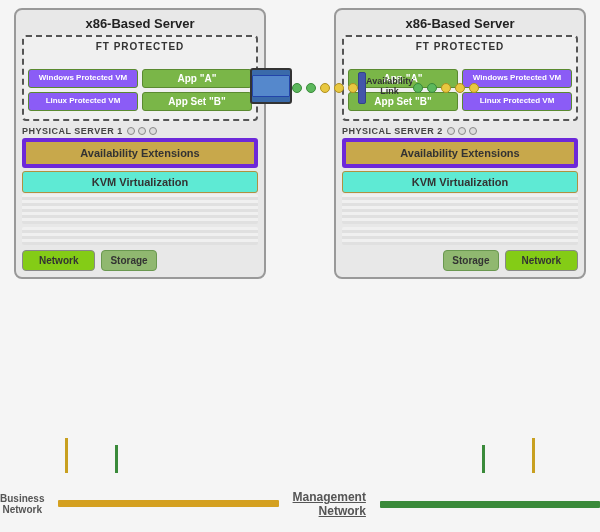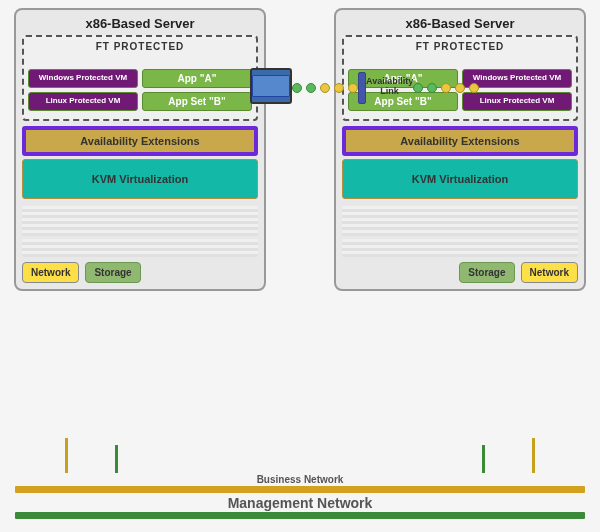--- a/index.html
+++ b/index.html
@@ -48,21 +48,21 @@
     }
 
     .vm-row {
       display: flex;
       gap: 4px;
       margin-bottom: 4px;
       align-items: center;
     }
 
     .vm-box {
-      background: #701a75;
+      background: #8b5cf6;
       border: 1px solid #5a8a30;
       border-radius: 3px;
       padding: 3px 5px;
       font-size: 9px;
       color: white;
       font-weight: bold;
       flex: 1;
       text-align: center;
       line-height: 1.3;
     }
@@ -109,29 +109,29 @@
       border-radius: 3px;
       padding: 5px;
       text-align: center;
       font-weight: bold;
       font-size: 11px;
       color: #333;
       margin-bottom: 3px;
     }
 
     .kvm-box {
-      background: #14b8a6;
+      background: #5eead4;
       border: 1px solid #b09040;
       border-radius: 3px;
-      padding: 13px;
+      padding: 4px;
       text-align: center;
       font-weight: bold;
       font-size: 11px;
       color: #333;
-      margin-bottom: 7px;
+      margin-bottom: 1px;
     }
 
     .stripe-box {
       background: repeating-linear-gradient(
         0deg,
         #e0e0e0,
         #e0e0e0 3px,
         #f0f0f0 3px,
         #f0f0f0 6px
       );
@@ -140,24 +140,24 @@
       margin-bottom: 3px;
     }
 
     .bottom-buttons {
       display: flex;
       gap: 6px;
       margin-top: 5px;
     }
 
     .btn-network {
-      background: #fde047;
+      background: #84cc16;
       border: 1px solid #888;
       border-radius: 4px;
-      padding: 4px 8px;
+      padding: 4px 16px;
       font-size: 10px;
       font-weight: bold;
       color: #333;
     }
 
     .btn-storage {
       background: #90b870;
       border: 1px solid #6a9850;
       border-radius: 4px;
       padding: 4px 8px;
@@ -201,23 +201,23 @@
       padding: 8px 14px 0 14px;
       gap: 8px;
     }
 
     .bottom-network-section {
       position: absolute;
       bottom: 10px;
       left: 0;
       width: 100%;
       display: flex;
-      flex-direction: column;
+      flex-direction: row;
       align-items: center;
-      gap: 0;
+      gap: 14px;
     }
 
     
     .bottom-buttons-right {
       display: flex;
       gap: 6px;
       margin-top: 5px;
       justify-content: flex-end;
     }
   </style>
@@ -238,20 +238,28 @@
           <div class="vm-box" style="font-size:8px;">Windows Protected VM</div>
           <div class="app-box">App "A"</div>
         </div>
 
         <div class="vm-row">
           <div class="vm-box" style="font-size:8px;">Linux Protected VM</div>
           <div class="app-box">App Set "B"</div>
         </div>
       </div>
 
+      <div class="physical-label">
+        <span>PHYSICAL  SERVER 1</span>
+        <div class="circles-inline">
+          <div class="circle-sm"></div>
+          <div class="circle-sm"></div>
+          <div class="circle-sm"></div>
+        </div>
+      </div>
 
       <div class="avail-ext-box">Availability Extensions</div>
 
       <div class="kvm-box">KVM Virtualization</div>
 
       <div class="stripe-box"></div>
       <div class="stripe-box" style="height:18px;"></div>
 
       <div class="bottom-buttons">
         <div class="btn-network">Network</div>
@@ -269,20 +277,28 @@
           <div class="app-box">App "A"</div>
           <div class="vm-box" style="font-size:8px;">Windows Protected VM</div>
         </div>
 
         <div class="vm-row">
           <div class="app-box">App Set "B"</div>
           <div class="vm-box" style="font-size:8px;">Linux Protected VM</div>
         </div>
       </div>
 
+      <div class="physical-label">
+        <span>PHYSICAL  SERVER 2</span>
+        <div class="circles-inline">
+          <div class="circle-sm"></div>
+          <div class="circle-sm"></div>
+          <div class="circle-sm"></div>
+        </div>
+      </div>
 
       <div class="avail-ext-box">Availability Extensions</div>
 
       <div class="kvm-box">KVM Virtualization</div>
 
       <div class="stripe-box"></div>
       <div class="stripe-box" style="height:18px;"></div>
 
       <div class="bottom-buttons-right">
         <div class="btn-storage">Storage</div>
@@ -328,17 +344,17 @@
 
   <div style="position:absolute;left:115px;bottom:56px;width:3px;height:28px;background:#3a8a3a;"></div>
 
   <div style="position:absolute;right:115px;bottom:56px;width:3px;height:28px;background:#3a8a3a;"></div>
 
   <div style="position:absolute;right:65px;bottom:56px;width:3px;height:35px;background:#c8a020;"></div>
 
   <div class="bottom-network-section">
     <div style="font-size:10px;font-weight:bold;color:#555;text-align:center;margin-bottom:1px;">Business Network</div>
     <div style="width:570px;height:7px;background:#d4a020;border-radius:1px;margin-bottom:2px;"></div>
-    <div style="font-size:14px;font-weight:bold;color:#555;text-align:left;margin-bottom:1px;">Management Network</div>
+    <div style="font-size:12px;font-weight:bold;color:#555;text-align:right;margin-bottom:1px;text-decoration:underline;">Management Network</div>
     <div style="width:570px;height:7px;background:#3a8a3a;border-radius:1px;"></div>
   </div>
 
 </div>
 
 </body></html>

